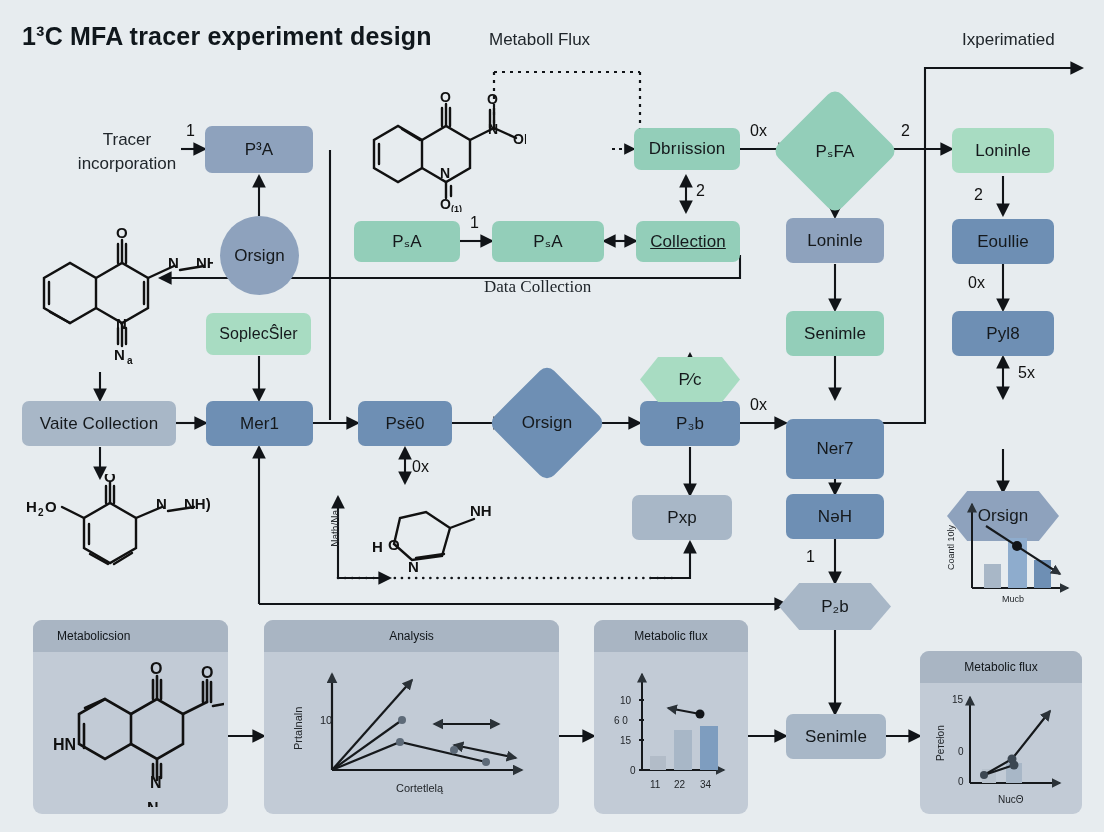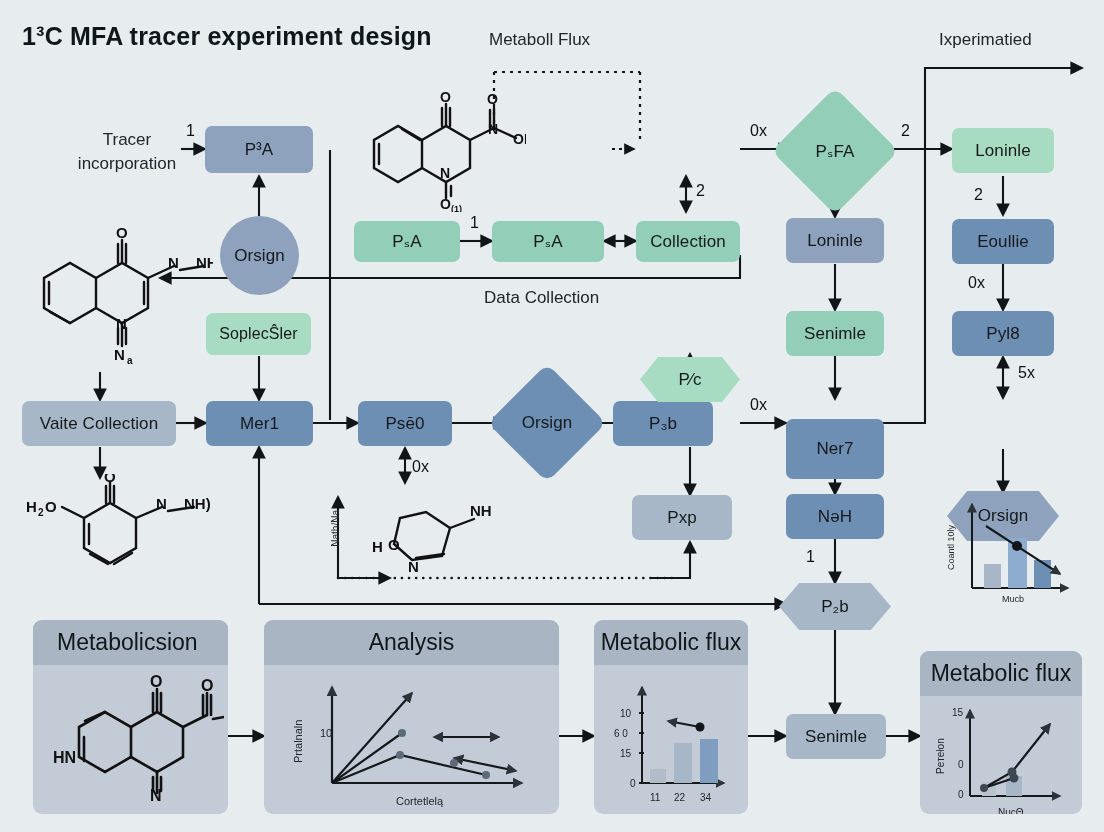--- a/index.html
+++ b/index.html
@@ -59,21 +59,21 @@
     writing-mode:vertical-rl;transform:rotate(180deg);
   }
 
   
   .panel{
     position:absolute;border-radius:9px;overflow:hidden;
     background:#c2cbd6;
     display:flex;flex-direction:column;
   }
   .panel-head{
-    background:#a9b5c3;color:#11161a;font-size:23px;
+    background:#a9b5c3;color:#11161a;font-size:12px;
     padding:9px 0 9px 0;text-align:center;
   }
   .panel-head.left{text-align:left;padding-left:24px;}
   .panel-body{flex:1;position:relative;}
 
   .chem{position:absolute;}
   .mini{position:absolute;}
 </style>
 </head>
 <body>
@@ -181,22 +181,22 @@
       <path d="M748,736 L786,736" marker-end="url(#ah)"></path>
 
     </g>
   </svg>
 
   <div class="section-label" style="left:72px;top:128px;line-height:24px;text-align:center;width:110px;">
     <span>Tracer</span><br>
     <span>incorporation</span>
   </div>
   <div class="section-label" style="left:489px;top:30px;">Metaboll Flux</div>
-  <div class="section-label" style="left:939px;top:30px;">Ixperimatied</div>
-  <div class="section-label" style="left:484px;top:288px;">Data Collection</div>
+  <div class="section-label" style="left:962px;top:30px;">Ixperimatied</div>
+  <div class="section-label" style="left:484px;top:277px;font-family:Liberation Serif, serif;">Data Collection</div>
 
   <div class="edge-num" style="left:186px;top:122px;">1</div>
   <div class="edge-num" style="left:470px;top:214px;">1</div>
   <div class="edge-num" style="left:696px;top:182px;">2</div>
   <div class="edge-num" style="left:750px;top:122px;">0x</div>
   <div class="edge-num" style="left:901px;top:122px;">2</div>
   <div class="edge-num" style="left:974px;top:186px;">2</div>
   <div class="edge-num" style="left:968px;top:274px;">0x</div>
   <div class="edge-num" style="left:1018px;top:364px;">5x</div>
   <div class="edge-num" style="left:698px;top:366px;">1</div>
@@ -228,39 +228,42 @@
 
   <div class="node rect slate-d" style="left:358px;top:401px;width:94px;height:45px;">
     <span>Psē0</span>
   </div>
 
   <div class="node diamond" style="left:505px;top:381px;width:84px;height:84px;">
     <div class="dshape slate-d"></div>
     <div class="dlabel">Orsign</div>
   </div>
 
-  <div class="node rect slate-d" style="left:613px;top:401px;width:100px;height:45px;">
+  <div class="node rect slate-d" style="left:640px;top:401px;width:100px;height:45px;">
     <span>P₃b</span>
   </div>
 
   <div class="node rect slate-l" style="left:632px;top:495px;width:100px;height:45px;">
     <span>Pxp</span>
   </div>
 
 
+  <div class="node rect green-d" style="left:634px;top:128px;width:106px;height:42px;">
+    <span>Dbrıission</span>
+  </div>
 
   <div class="node rect green-d" style="left:354px;top:221px;width:106px;height:41px;">
     <span>PₛA</span>
   </div>
 
   <div class="node rect green-d" style="left:492px;top:221px;width:112px;height:41px;">
     <span>PₛA</span>
   </div>
 
-  <div class="node rect green-d" style="left:636px;top:221px;width:104px;height:41px;">
+  <div class="node rect green-d" style="left:636px;top:221px;width:104px;height:41px;text-decoration:underline;">
     <span>Collection</span>
   </div>
 
   <div class="node diamond" style="left:790px;top:106px;width:90px;height:90px;">
     <div class="dshape green-d"></div>
     <div class="dlabel">PₛFA</div>
   </div>
 
   <div class="node rect slate-m" style="left:786px;top:218px;width:98px;height:45px;">
     <span>Loninle</span>

